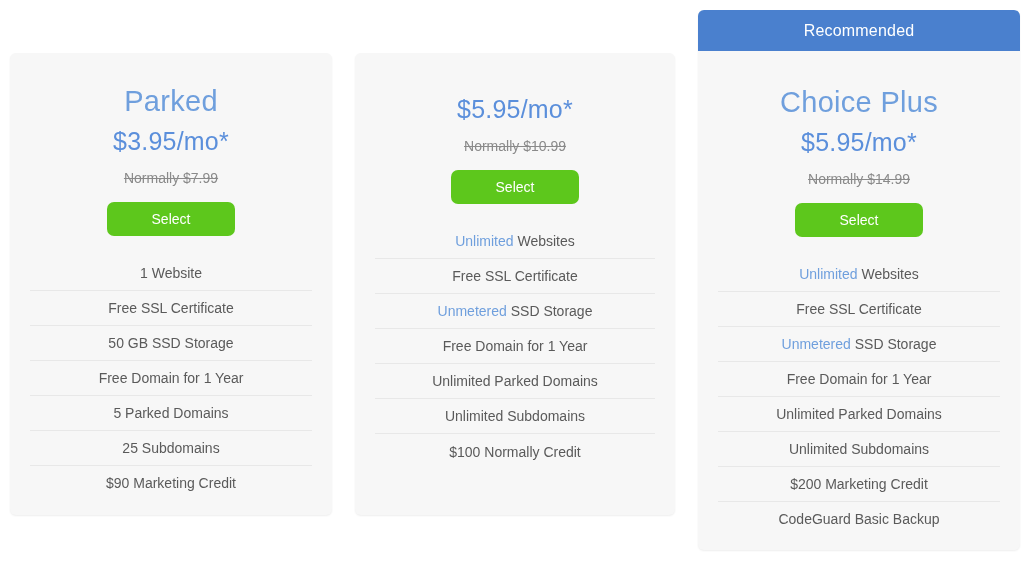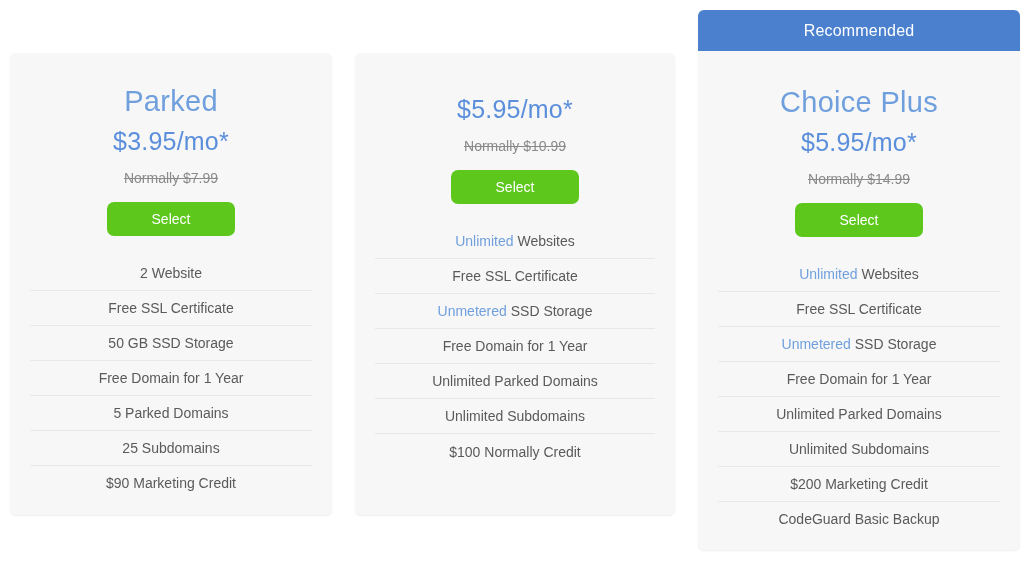--- a/index.html
+++ b/index.html
@@ -123,21 +123,21 @@
 <div class="pricing-wrap">
 
   <div class="plan-card basic">
     <div class="plan-head">
       <div class="plan-title">Parked</div>
       <div class="plan-price">$3.95/mo*</div>
       <div class="plan-normally">Normally $7.99</div>
       <button class="select-btn">Select</button>
     </div>
     <ul class="feature-list">
-        <li class="feature-item">2 Website</li>
+        <li class="feature-item">1 Website</li>
         <li class="feature-item">Free SSL Certificate</li>
         <li class="feature-item">50 GB SSD Storage</li>
         <li class="feature-item">Free Domain for 1 Year</li>
         <li class="feature-item">5 Parked Domains</li>
         <li class="feature-item">25 Subdomains</li>
         <li class="feature-item">$90 Marketing Credit</li>
       </ul>
   </div>
 
   <div class="plan-card plus">

